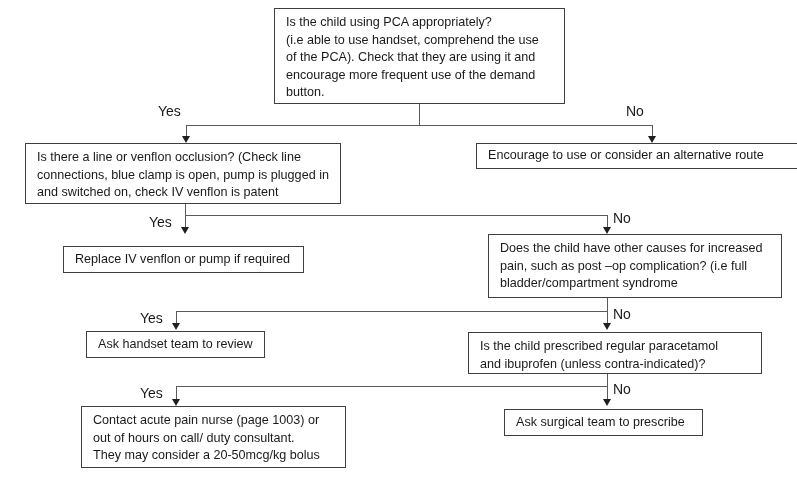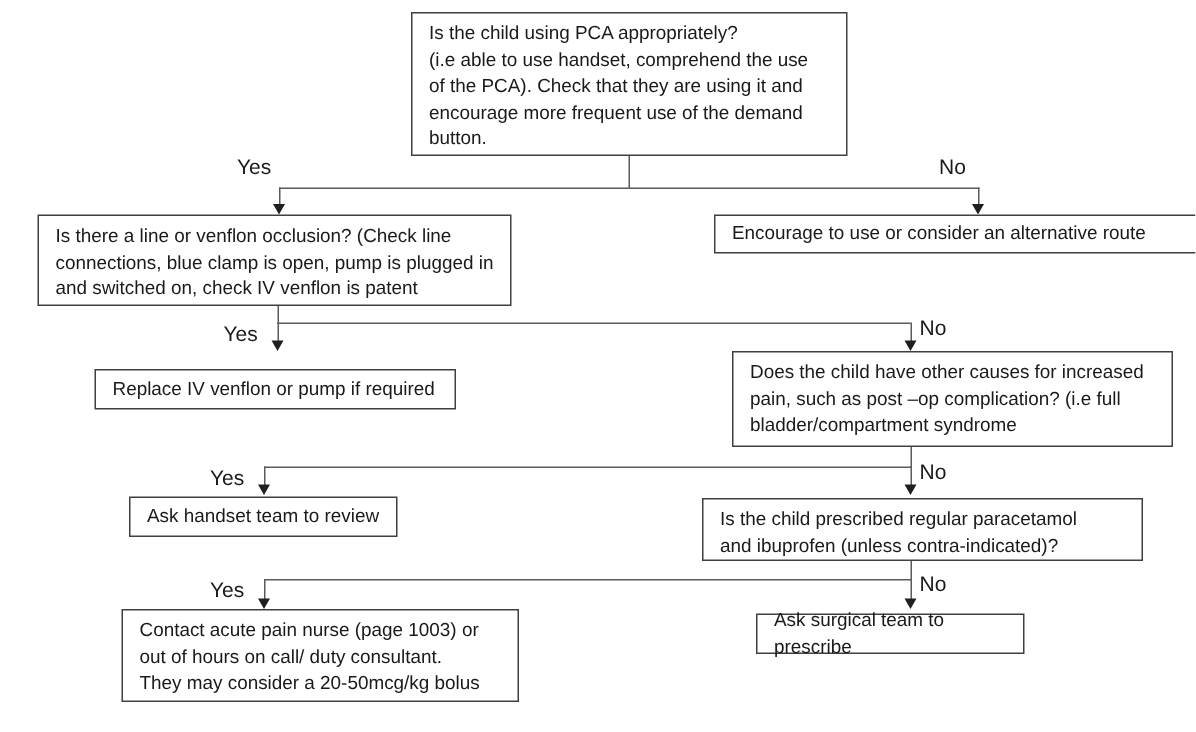--- a/index.html
+++ b/index.html
@@ -126,15 +126,15 @@
 
   <div class="node center-text" style="left:86px; top:331px; width:179px; height:27px;">Ask handset team to review</div>
 
   <div class="node" style="left:456px; top:332px; width:294px; height:42px;margin-left:12px;">Is the child prescribed regular paracetamol
 and ibuprofen (unless contra-indicated)?</div>
 
   <div class="node" style="left:45px; top:406px; width:265px; height:62px;margin-left:36px;">Contact acute pain nurse (page 1003) or
 out of hours on call/ duty consultant.
 They may consider a 20-50mcg/kg bolus</div>
 
-  <div class="node center-text" style="left:504px; top:409px; width:179px; height:27px;">Ask surgical team to prescribe</div>
+  <div class="node center-text" style="left:504px; top:409px; width:199px; height:27px;">Ask surgical team to prescribe</div>
 
 </div>
 
 </body></html>

